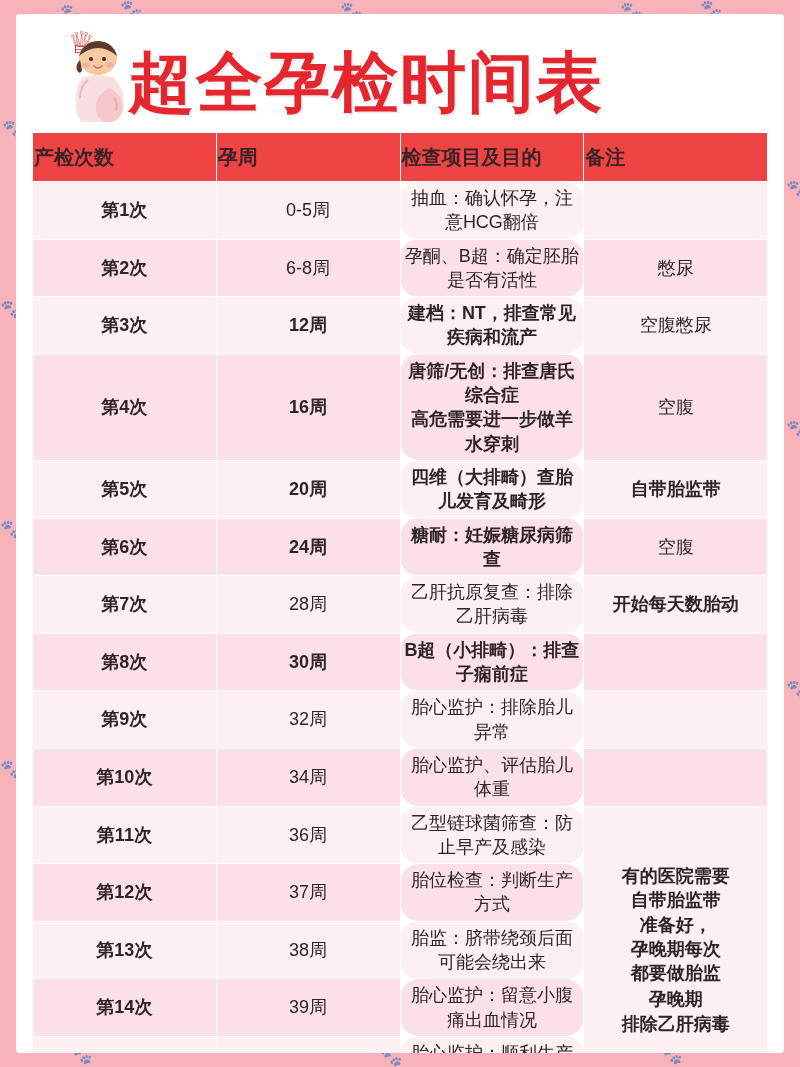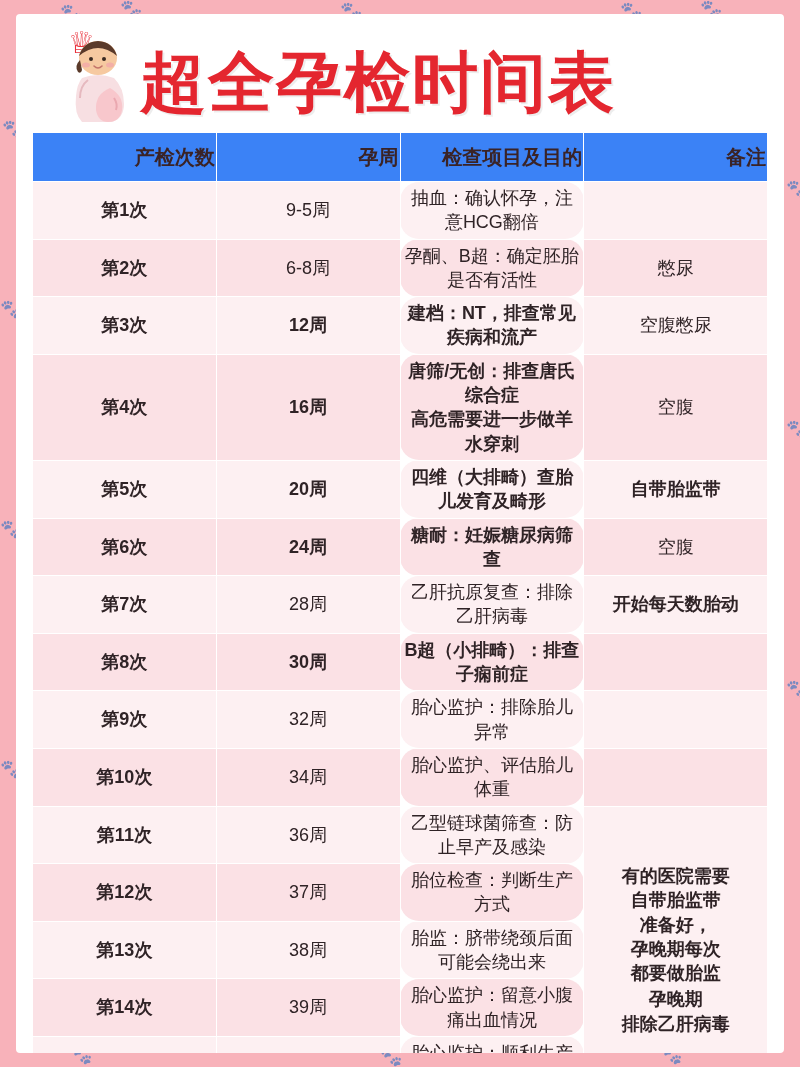--- a/index.html
+++ b/index.html
@@ -55,45 +55,45 @@
   .crown {
     position: absolute;
     left: 52px;
     top: 14px;
     font-size: 30px;
     color: #e8303a;
     line-height: 1;
   }
   .main-title {
     position: absolute;
-    left: 124px;
+    left: 112px;
     top: 24px;
     font-size: 66px;
     font-weight: bold;
     color: #e4262f;
     letter-spacing: 2px;
     font-family: "DejaVu Sans", "Liberation Sans", sans-serif;
     white-space: nowrap;
     text-shadow: 2px 2px 0 rgba(0,0,0,.07);
   }
   
   table.sched {
     border-collapse: collapse;
     width: 736px;
     margin: 0 16px;
     table-layout: fixed;
   }
   table.sched th {
-    background: #3b82f6;
+    background: #ef4444;
     color: #3a2326;
     font-size: 20px;
     font-weight: bold;
     height: 46px;
     border: 1px solid #ffffff;
-    text-align: right;
+    text-align: left;
   }
   table.sched td {
     border: 1px solid #ffffff;
     text-align: center;
     font-size: 18px;
     color: #2f2326;
     height: 42px;
     padding: 4px 2px;
     line-height: 1.35;
   }
@@ -162,21 +162,21 @@
         <tr>
           <th>产检次数</th>
           <th>孕周</th>
           <th>检查项目及目的</th>
           <th>备注</th>
         </tr>
       </thead>
       <tbody>
         <tr class="odd">
           <td class="c0">第1次</td>
-          <td class="c1">9-5周</td>
+          <td class="c1">0-5周</td>
           <td class="c2">抽血：确认怀孕，注意HCG翻倍</td>
           <td class="c3"></td>
         </tr>
         <tr class="even">
           <td class="c0">第2次</td>
           <td class="c1">6-8周</td>
           <td class="c2">孕酮、B超：确定胚胎是否有活性</td>
           <td class="c3">憋尿</td>
         </tr>
         <tr class="odd">

